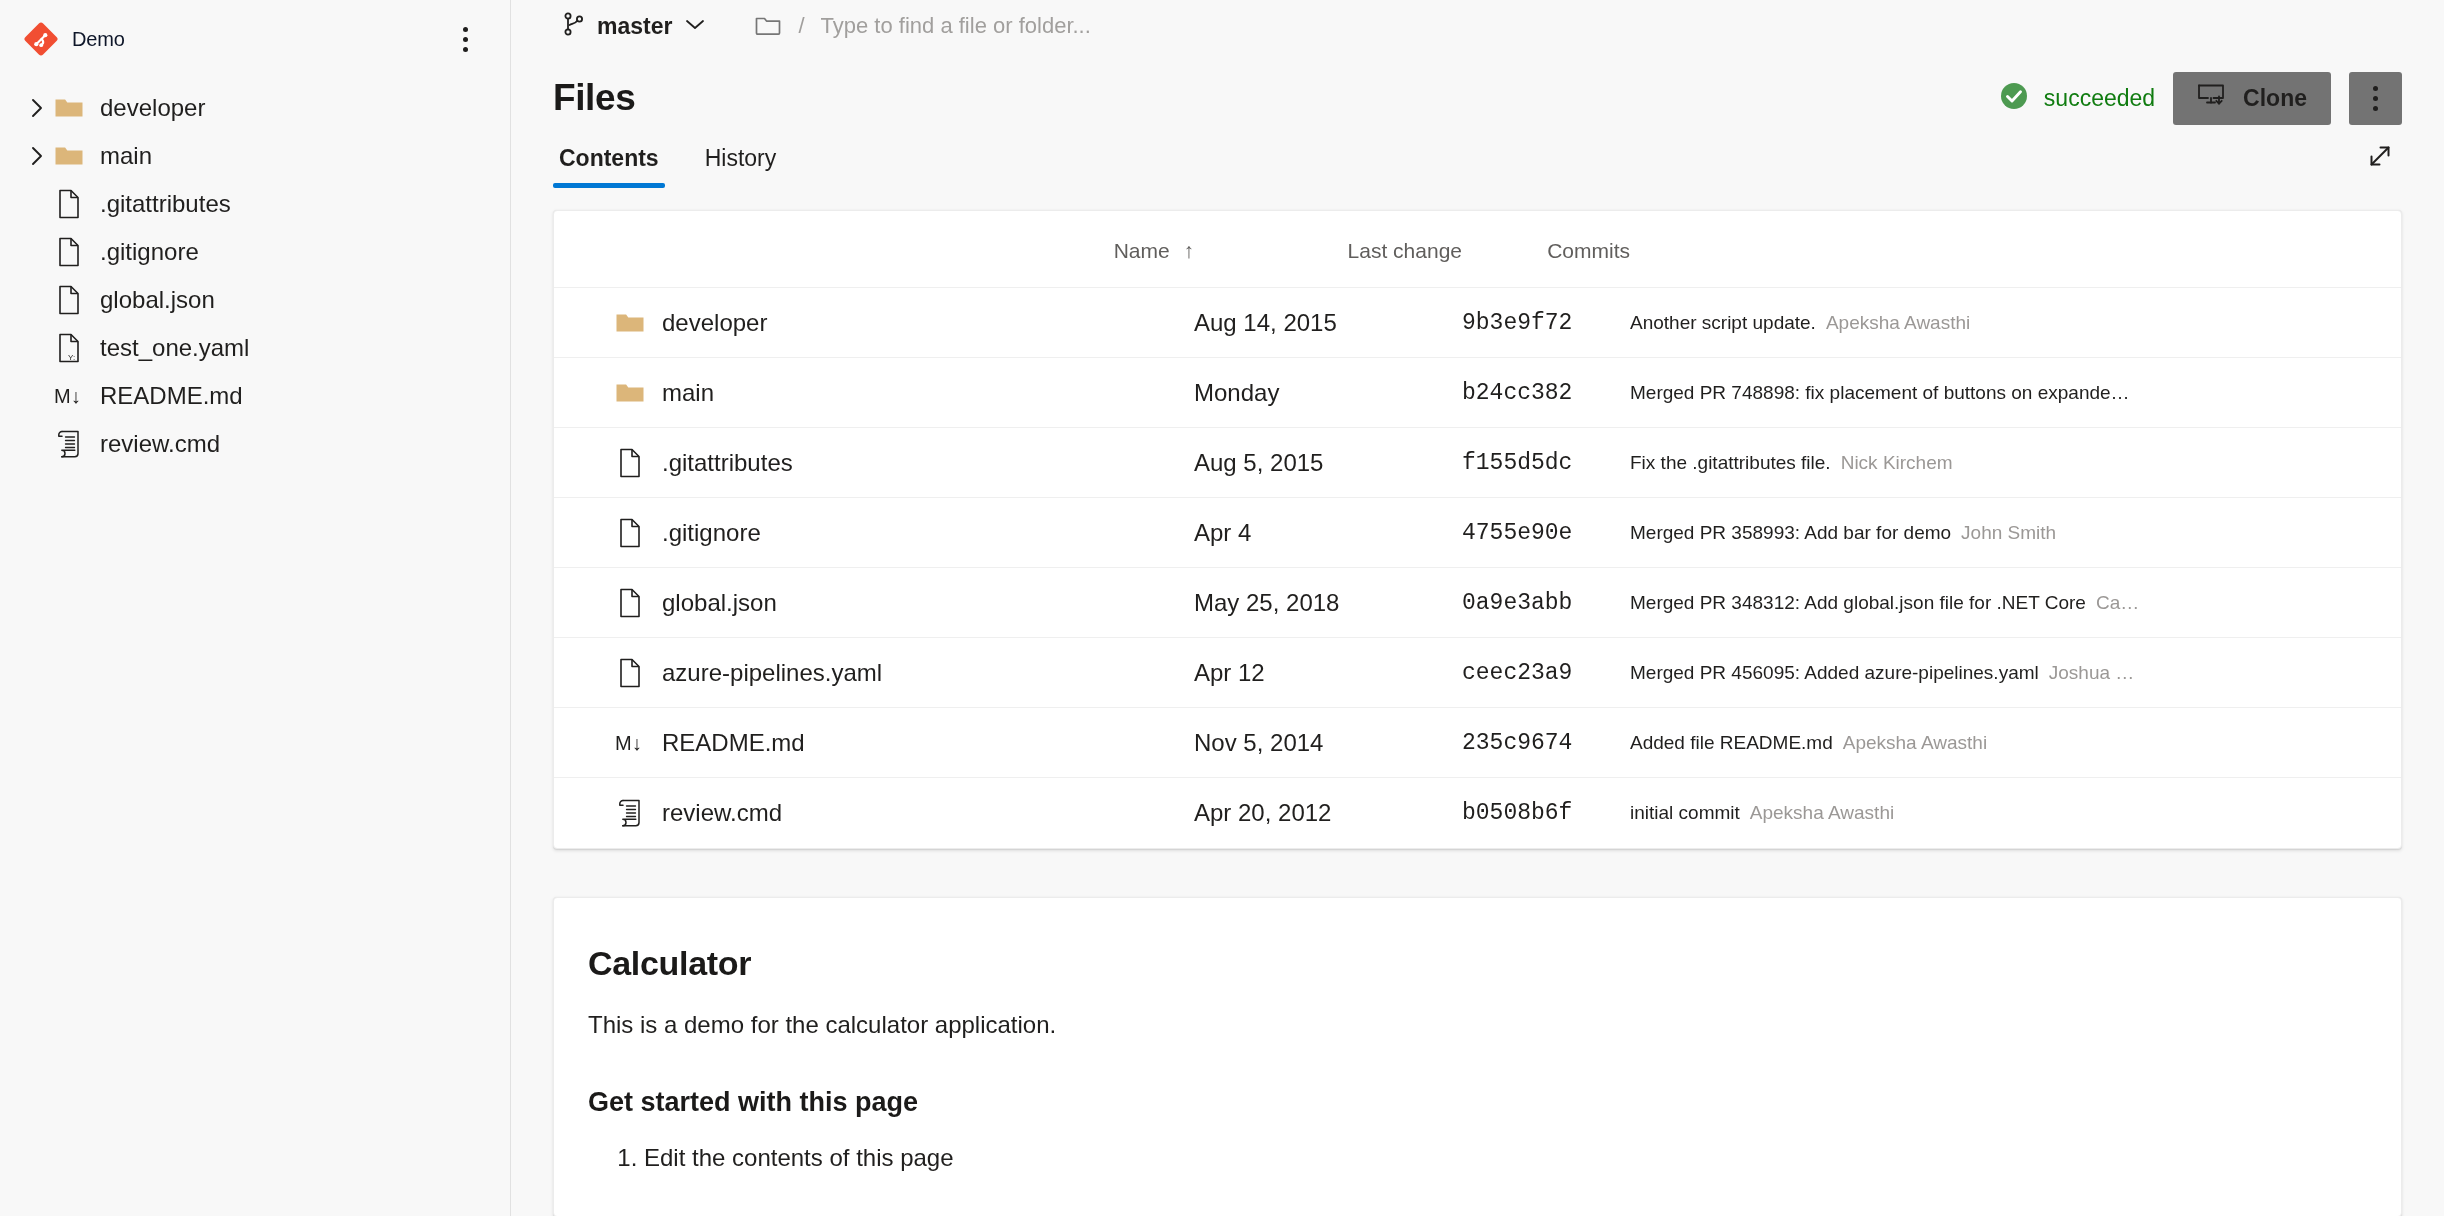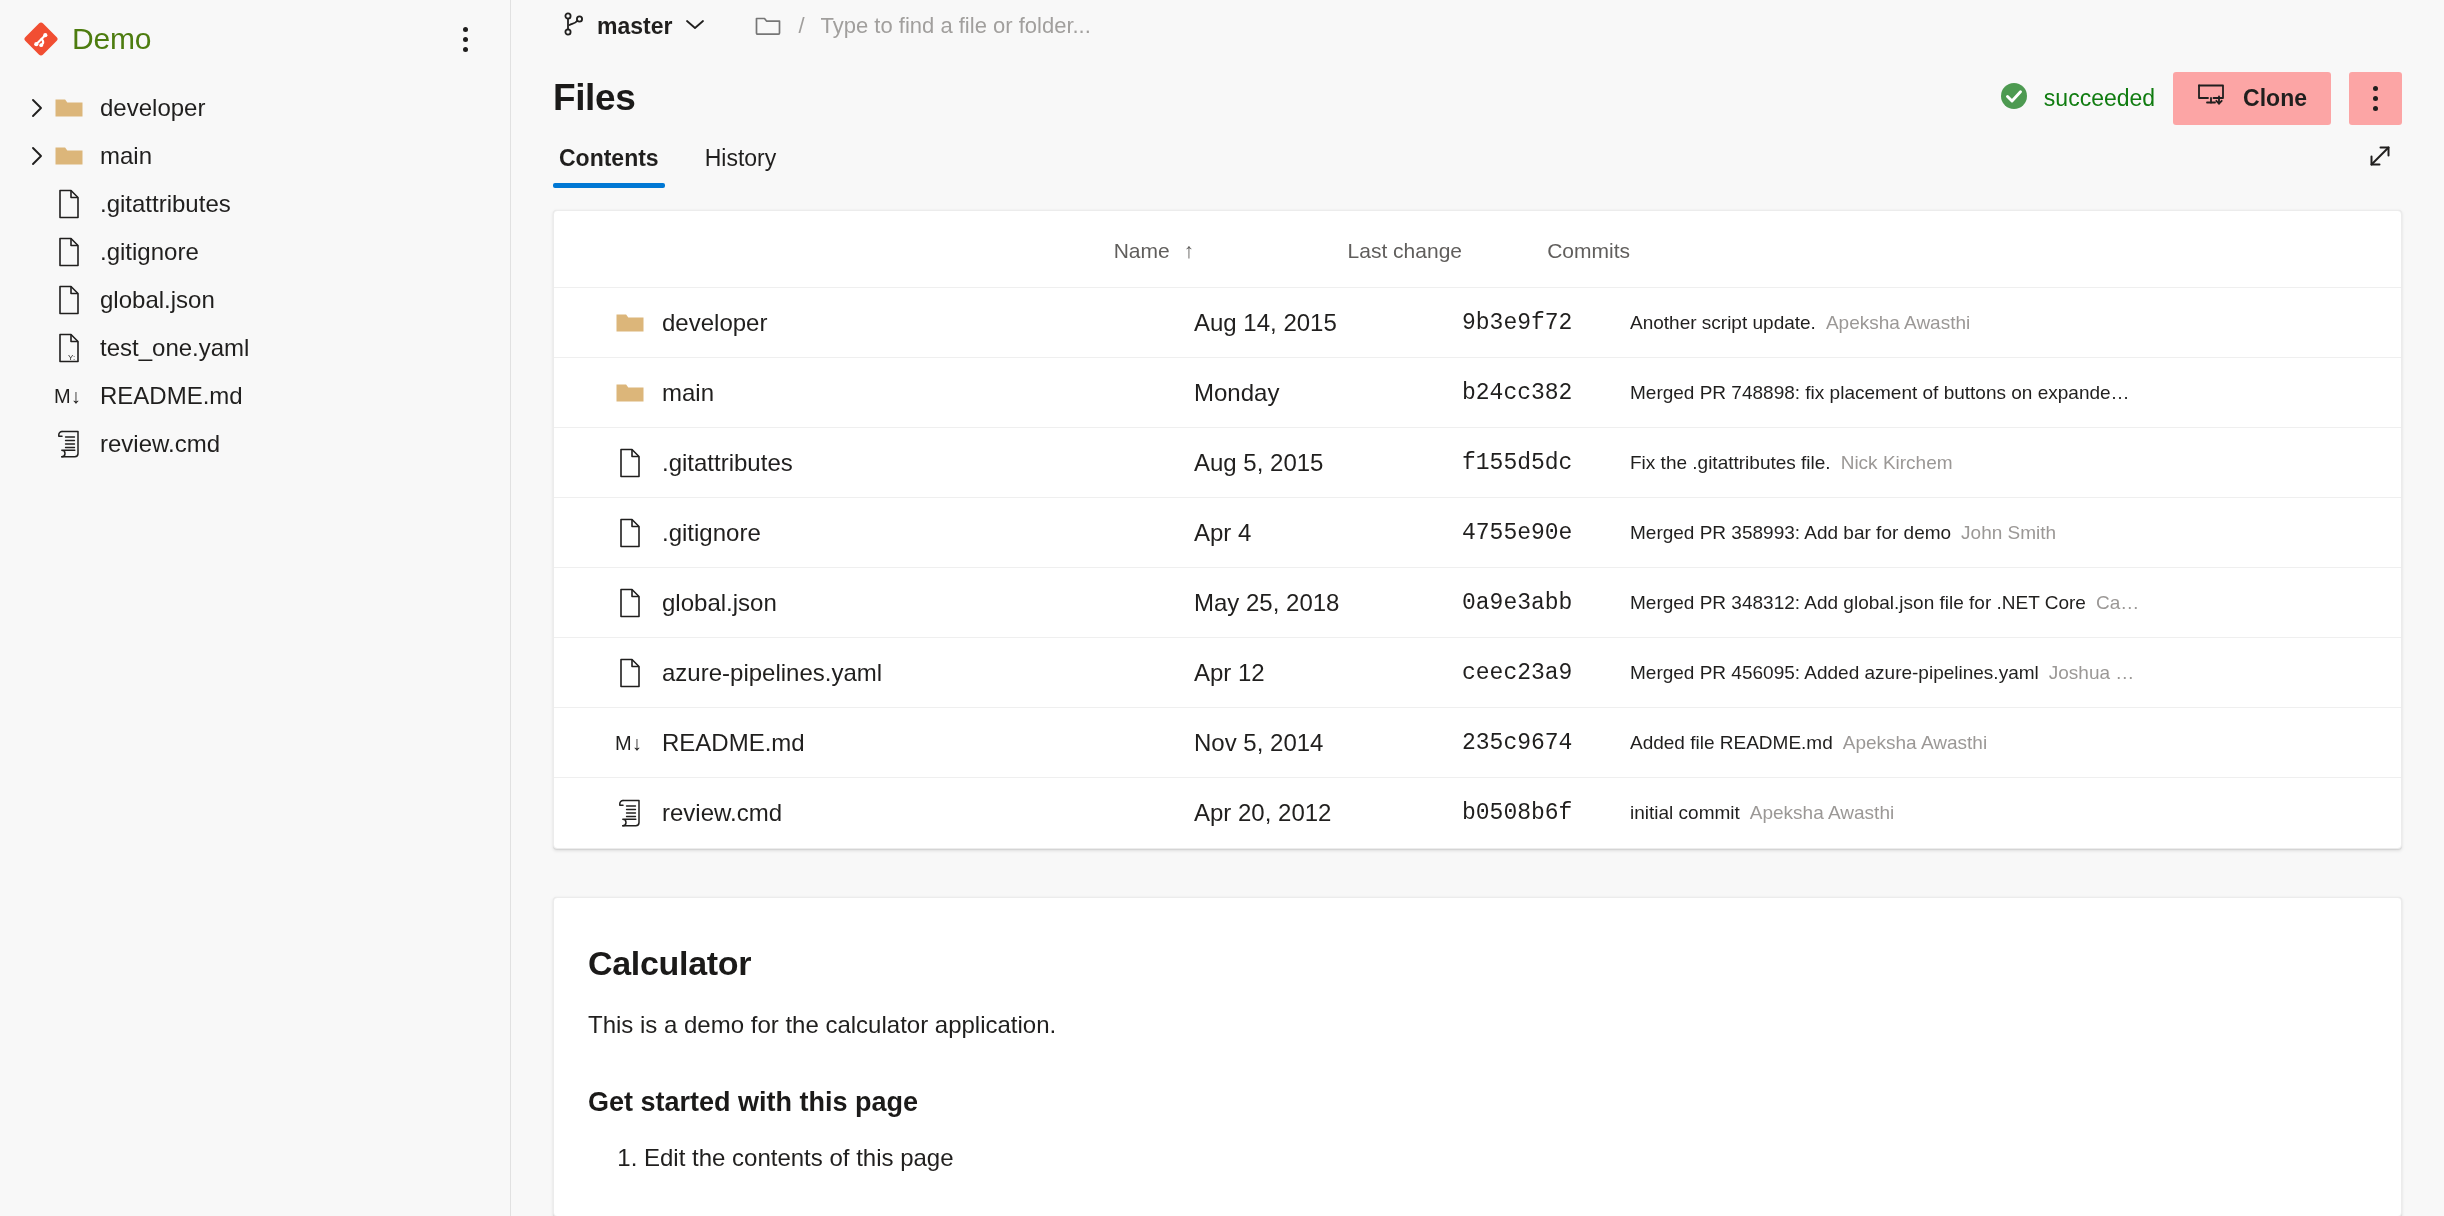--- a/index.html
+++ b/index.html
@@ -19,21 +19,21 @@
     border-right: 1px solid #e1e1e1;
     flex: 0 0 511px;
     position: relative;
   }
   .repo-header {
     display: flex; align-items: center;
     height: 78px; padding: 0 28px 0 24px;
   }
   .repo-logo { width: 34px; height: 34px; flex: 0 0 34px; display:block; }
   .repo-title {
-    font-size: 30px; font-weight: 400; color: #4d7c0f;
+    font-size: 20px; font-weight: 400; color: #0f172a;
     margin-left: 14px; letter-spacing: -0.2px; white-space: nowrap;
   }
   .repo-menu {
     margin-left: auto; width: 34px; height: 34px;
     display: flex; flex-direction: column; align-items: center; justify-content: center;
     gap: 5px; border-radius: 3px; cursor: pointer;
   }
   .repo-menu i { width: 5px; height: 5px; border-radius: 50%; background: #201f1e; display: block; }
 
   .tree { padding-top: 6px; }
@@ -72,21 +72,21 @@
     display: flex; align-items: center;
     padding: 18px 42px 0 42px; height: 74px;
   }
   .pagetitle { font-size: 37px; font-weight: 700; letter-spacing: -0.4px; color: #1b1a19; }
   .head-right { margin-left: auto; display: flex; align-items: center; gap: 18px; }
   .status { display: flex; align-items: center; gap: 14px; }
   .status-text { color: #107c10; font-size: 23px; }
   .btn {
     display: flex; align-items: center; gap: 16px;
     height: 53px; padding: 0 24px;
-    background: #fca5a5; border: none; border-radius: 3px;
+    background: #737373; border: none; border-radius: 3px;
     font-family: "Liberation Sans", sans-serif;
     font-size: 23px; font-weight: 700; color: #201f1e; cursor: pointer;
   }
   .btn-icon-only { width: 53px; padding: 0; justify-content: center; flex-direction: column; gap: 5px; }
   .btn-icon-only i { width: 5px; height: 5px; border-radius: 50%; background: #201f1e; display: block; }
 
   .tabs-row { display: flex; align-items: flex-end; padding: 0 42px; height: 62px; position: relative; }
   .tab {
     font-size: 23px; color: #201f1e; padding: 0 6px 16px 6px; margin-right: 34px;
     cursor: pointer; position: relative; background: none; border: none;

